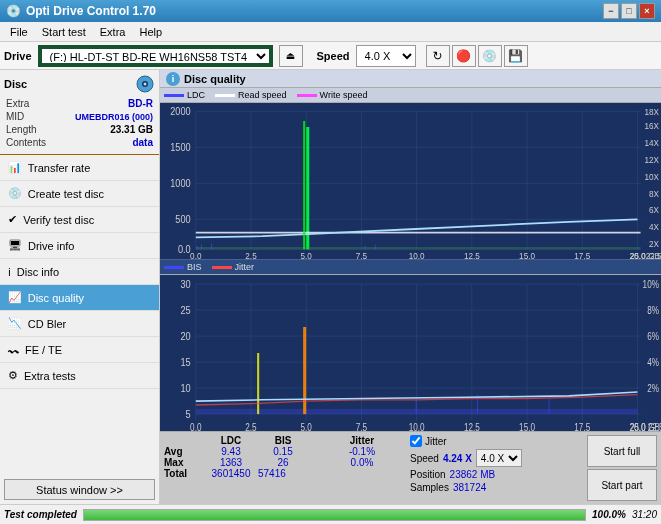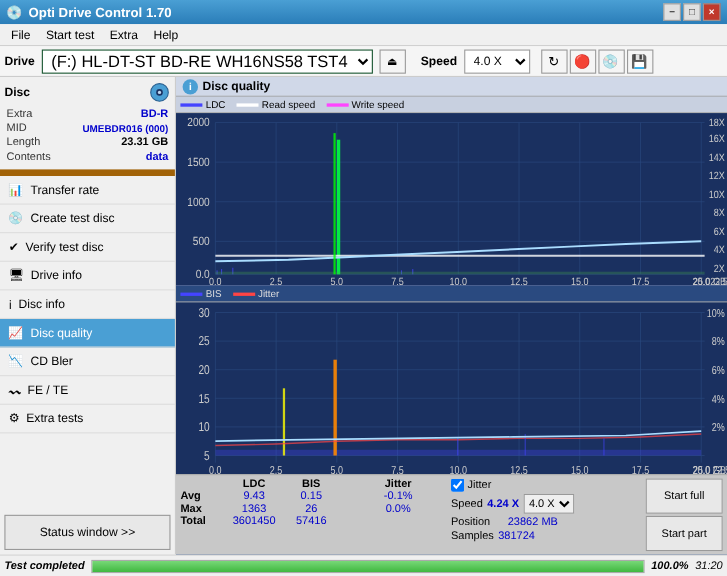--- a/index.html
+++ b/index.html
@@ -12,52 +12,52 @@
     .title-btn { width: 16px; height: 16px; background: #e0e0e0; border: 1px solid #999; font-size: 9px; cursor: pointer; display: flex; align-items: center; justify-content: center; color: #333; }
     .title-btn.close { background: #c0392b; color: white; }
 
     
     .menu-bar { background: #f0f0f0; border-bottom: 1px solid #ccc; height: 20px; display: flex; align-items: center; padding: 0 4px; gap: 2px; }
     .menu-item { padding: 2px 6px; font-size: 11px; cursor: pointer; }
 
     
     .drive-bar { background: #f5f5f5; border-bottom: 1px solid #ccc; height: 28px; display: flex; align-items: center; padding: 0 4px; gap: 6px; }
     .drive-label { font-weight: bold; font-size: 11px; }
-    .drive-select { height: 22px; font-size: 15px; border: 1px solid #14532d; background: white; padding: 1px 4px; min-width: 220px; }
+    .drive-select { height: 22px; font-size: 11px; border: 4px solid #14532d; background: white; padding: 1px 4px; min-width: 220px; }
     .eject-btn { width: 24px; height: 22px; border: 1px solid #999; background: #f5f5f5; cursor: pointer; display: flex; align-items: center; justify-content: center; font-size: 10px; }
     .speed-label { font-weight: bold; font-size: 11px; margin-left: 8px; }
     .speed-select { height: 22px; font-size: 11px; border: 1px solid #999; background: white; padding: 1px 4px; width: 60px; }
 
     
     .main-area { display: flex; height: calc(524px - 22px - 20px - 28px - 20px); }
 
     
     .left-panel { width: 160px; min-width: 160px; background: #f0f0f0; border-right: 1px solid #ccc; display: flex; flex-direction: column; }
-    .disc-section { border-bottom: 6px solid #a16207; padding: 4px; }
+    .disc-section { border-bottom: 1px solid #a16207; padding: 4px; }
     .disc-header { display: flex; align-items: center; justify-content: space-between; font-weight: bold; font-size: 11px; margin-bottom: 4px; }
     .disc-icon { width: 20px; height: 20px; display: flex; align-items: center; justify-content: center; }
     .disc-props { padding: 0 2px; }
     .disc-row { display: flex; justify-content: space-between; align-items: center; margin-bottom: 2px; font-size: 10px; }
     .disc-row-key { color: #333; }
     .disc-row-val { color: #0000cc; font-weight: bold; text-align: right; }
     .disc-row-val.black { color: #000; }
 
     .nav-btn { display: flex; align-items: center; height: 26px; padding: 0 8px; cursor: pointer; font-size: 11px; border-bottom: 1px solid #ddd; gap: 6px; }
     .nav-btn.active { background: #4a9fd4; color: white; }
 
-    .status-window-btn { margin: 4px; height: 32px; background: #e8e8e8; border: 1px solid #999; cursor: pointer; font-size: 11px; display: flex; align-items: center; justify-content: center; }
+    .status-window-btn { margin: 4px; height: 21px; background: #e8e8e8; border: 1px solid #999; cursor: pointer; font-size: 11px; display: flex; align-items: center; justify-content: center; }
 
     
     .content-area { flex: 1; display: flex; flex-direction: column; background: #3a5a8c; overflow: hidden; }
     .disc-quality-header { background: #d0d8e8; height: 18px; display: flex; align-items: center; padding: 0 6px; gap: 4px; border-bottom: 1px solid #aaa; }
     .dq-title { font-weight: bold; font-size: 11px; }
     .dq-icon { width: 14px; height: 14px; background: #4a9fd4; border-radius: 50%; display: flex; align-items: center; justify-content: center; color: white; font-size: 9px; font-weight: bold; }
 
     
-    .charts-container { flex: 1; display: flex; flex-direction: column; background: #1a3060; }
+    .charts-container { flex: 1; display: flex; flex-direction: column; background: #1a3060; border-radius: 27px; }
     .chart-top { flex: 1; position: relative; border-bottom: 1px solid #4a6090; }
     .chart-bottom { flex: 1; position: relative; }
 
     .chart-svg { width: 100%; height: 100%; }
 
     
     .bottom-area { background: #d8d8d8; border-top: 1px solid #aaa; padding: 2px 4px; display: flex; flex-direction: column; gap: 1px; }
     .stats-row { display: flex; align-items: center; gap: 4px; }
     .start-buttons { display: flex; flex-direction: column; gap: 2px; margin-left: auto; }
     .start-btn { height: 32px; min-width: 70px; background: #e8e8e8; border: 1px solid #999; cursor: pointer; font-size: 10px; display: flex; align-items: center; justify-content: center; }
@@ -381,39 +381,39 @@
           <div style="display:grid; grid-template-columns:40px 50px 50px 20px 60px; gap:2px;">
             <span style="font-weight:bold;">Max</span>
             <span style="color:#0000cc; text-align:center;">1363</span>
             <span style="color:#0000cc; text-align:center;">26</span>
             <span></span>
             <span style="color:#0000cc; text-align:center;">0.0%</span>
           </div>
           <div style="display:grid; grid-template-columns:40px 50px 50px 20px 60px; gap:2px;">
             <span style="font-weight:bold;">Total</span>
             <span style="color:#0000cc; text-align:center;">3601450</span>
-            <span style="color:#0000cc; text-align:center;">57416</span>
+            <span style="color:#0000cc; ">57416</span>
             <span></span>
             <span></span>
           </div>
         </div>
 
         <div style="display:flex; flex-direction:column; gap:2px; font-size:10px;">
           <div class="jitter-check">
             <input type="checkbox" checked="" style="width: 12px; height: 12px;">
             <span>Jitter</span>
           </div>
           <div style="display:flex; gap:4px; align-items:center;">
             <span>Speed</span>
             <span style="color:#0000cc; font-weight:bold;">4.24 X</span>
             <select style="font-size:10px; height:18px; border:1px solid #999;">
               <option>4.0 X</option>
             </select>
           </div>
-          <div style="display:flex; gap:16px; align-items:center;">
+          <div style="display:flex; gap:4px; align-items:center;">
             <span>Position</span>
             <span style="color:#0000cc;">23862 MB</span>
           </div>
           <div style="display:flex; gap:4px; align-items:center;">
             <span>Samples</span>
             <span style="color:#0000cc;">381724</span>
           </div>
         </div>
 
         <div class="start-buttons">

